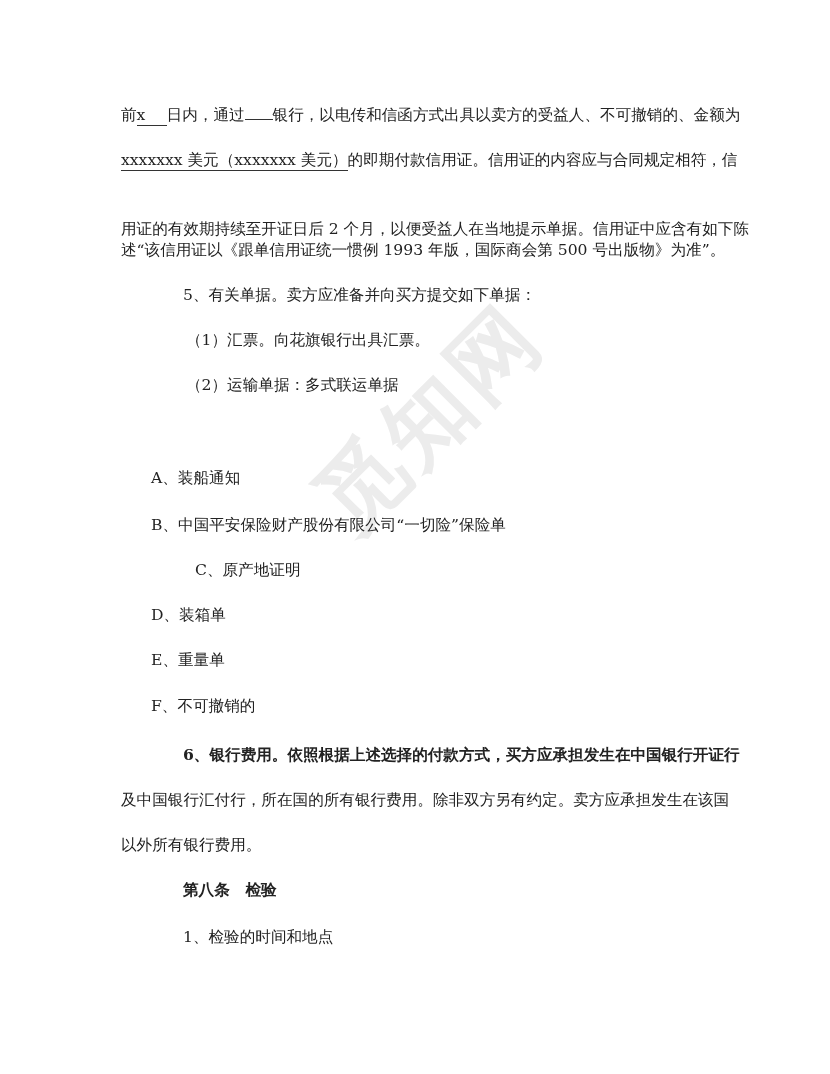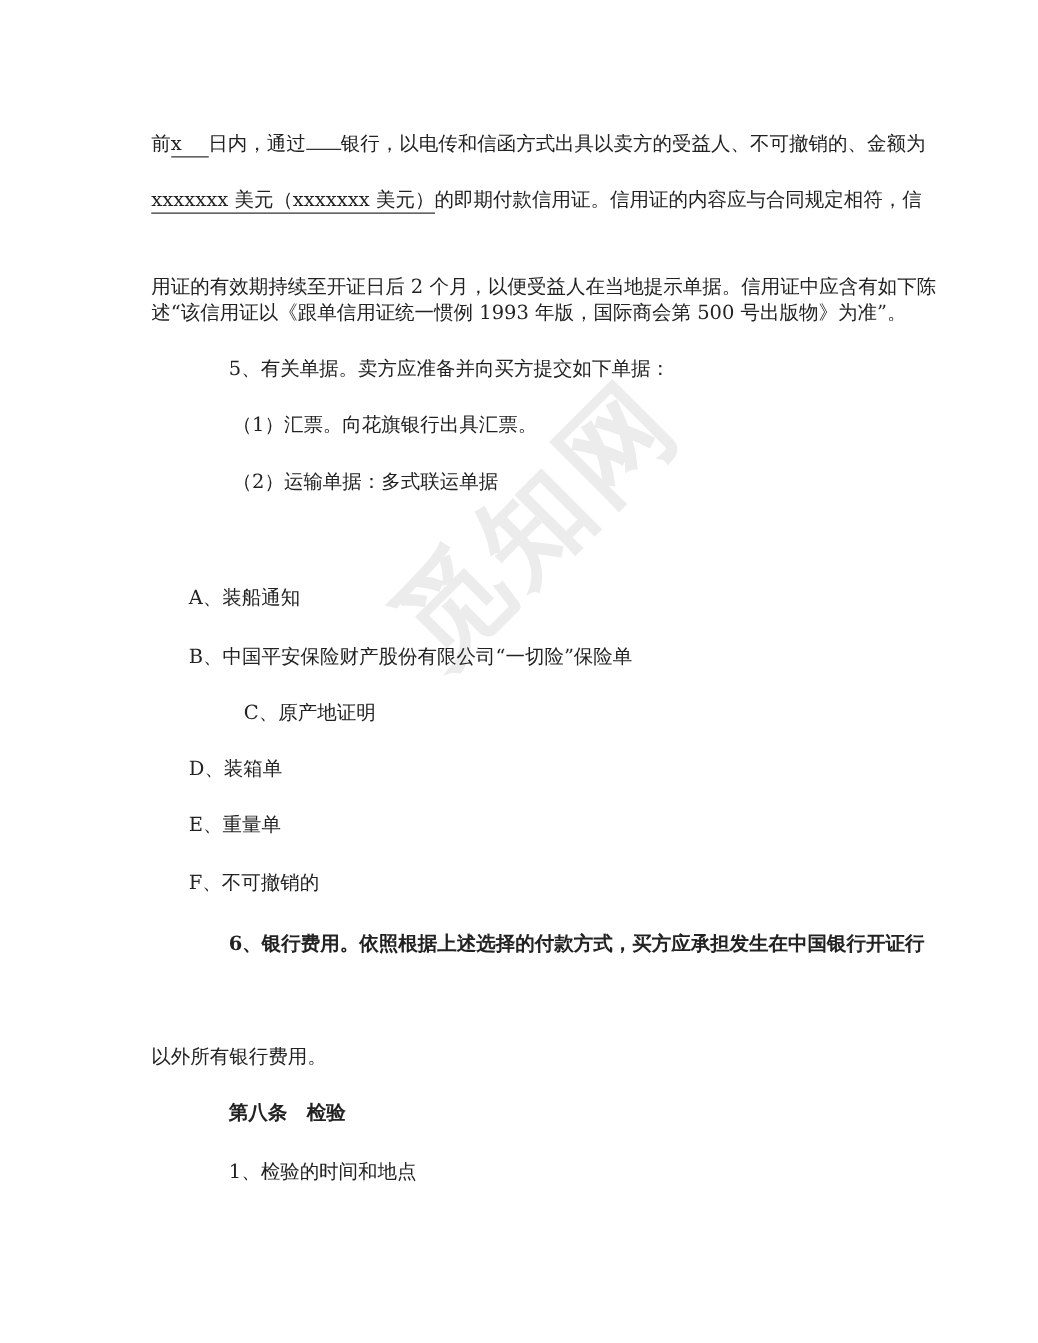--- a/index.html
+++ b/index.html
@@ -95,18 +95,19 @@
 
 
   <div class="line" style="top:466px; left:151px;">A、装船通知</div>
   <div class="line" style="top:513px; left:151px;">B、中国平安保险财产股份有限公司“一切险”保险单</div>
   <div class="line" style="top:558px; left:151px;margin-left:44px;">C、原产地证明</div>
   <div class="line" style="top:603px; left:151px;">D、装箱单</div>
   <div class="line" style="top:648px; left:151px;">E、重量单</div>
   <div class="line" style="top:694px; left:151px;">F、不可撤销的</div>
 
   <div class="line" style="top:743px; left:183px; width:528px; text-align:justify; text-align-last:justify;font-weight:bold;">6、银行费用。依照根据上述选择的付款方式，买方应承担发生在中国银行开证行</div>
+  <div class="line full" style="top:788px;">及中国银行汇付行，所在国的所有银行费用。除非双方另有约定。卖方应承担发生在该国</div>
   <div class="line" style="top:833px; left:121px;">以外所有银行费用。</div>
 
   <div class="line bold" style="top:878px; left:183px;">第八条　检验</div>
   <div class="line" style="top:925px; left:183px;">1、检验的时间和地点</div>
 
 </div>
 
 </body></html>

